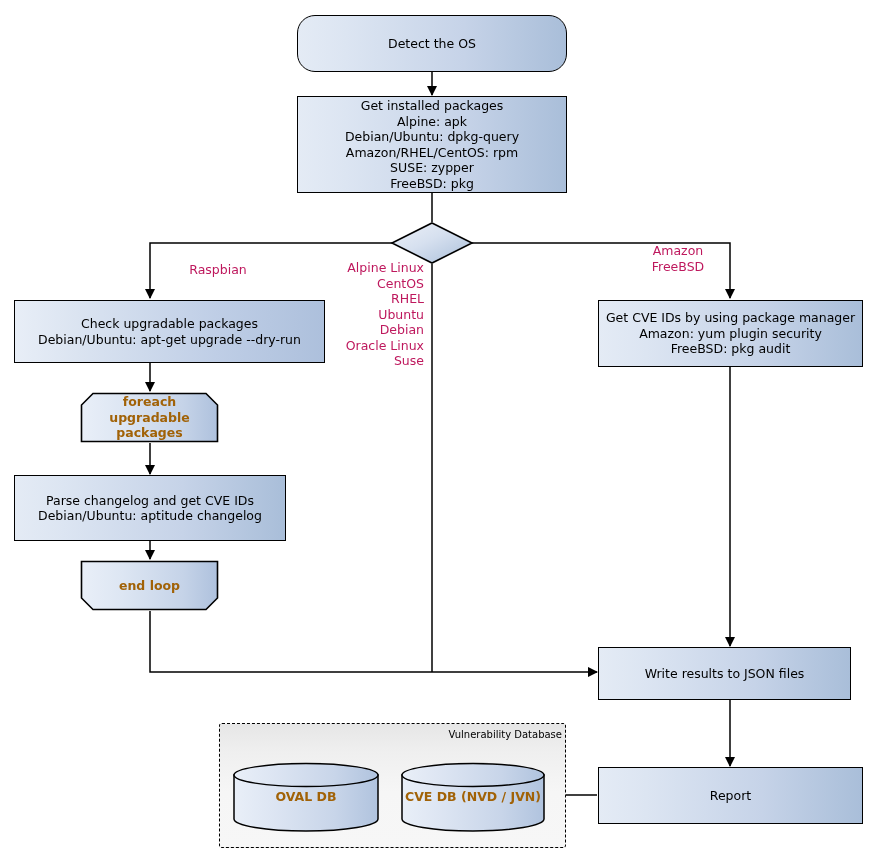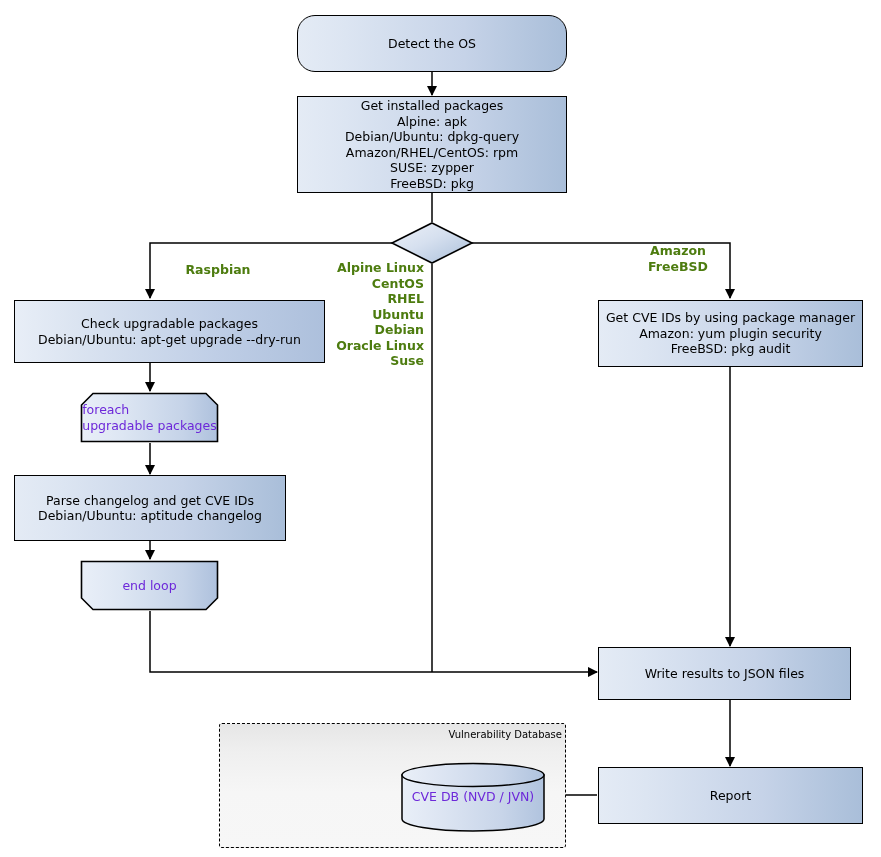--- a/index.html
+++ b/index.html
@@ -55,32 +55,33 @@
   }
   .shape-label {
     position: absolute;
     left: 0;
     top: 0;
     width: 100%;
     height: 100%;
     display: flex;
     align-items: center;
     justify-content: center;
+    text-align: center;
     font-size: 12.5px;
     line-height: 15.5px;
-    color: #6d28d9;
+    color: #a16207;
     white-space: pre-line;
+    font-weight: bold;
   }
   .edge-label {
     position: absolute;
     font-size: 12.5px;
     line-height: 15.5px;
-    color: #4d7c0f;
+    color: #be185d;
     white-space: pre-line;
-    font-weight: bold;
   }
   .edge-label.right-align { text-align: right; }
   .edge-label.center-align { text-align: center; }
   .group-box {
     position: absolute;
     box-sizing: border-box;
     border: 1.7px dashed #000000;
     border-radius: 3px;
     background: linear-gradient(to bottom, #e6e6e6 0%, #efefef 22%, #f6f6f6 55%, #f7f7f7 100%);
   }
@@ -128,20 +129,35 @@
 
       <path d="M 730 700 L 730 766" marker-end="url(#arrow)"></path>
 
       <path d="M 566 795 L 597 795"></path>
     </g>
   </svg>
 
   <div class="group-box" style="left:219px; top:723px; width:347px; height:125px;"></div>
   <div class="group-title" style="left:300px; top:727px; width:262px;">Vulnerability Database</div>
 
+  <div class="loopstart-wrap" style="left:232px; top:762px; width:148px; height:70px;">
+    <svg class="shape-svg" width="148" height="70" viewBox="0 0 148 70" xmlns="http://www.w3.org/2000/svg">
+      <defs>
+        <linearGradient id="cylgrad1" x1="0" y1="0" x2="1" y2="0">
+          <stop offset="0%" stop-color="#e9eff8"></stop>
+          <stop offset="25%" stop-color="#dee6f3"></stop>
+          <stop offset="70%" stop-color="#c8d5e9"></stop>
+          <stop offset="100%" stop-color="#b0c3de"></stop>
+        </linearGradient>
+      </defs>
+      <path d="M 2 13 L 2 57 A 72 12 0 0 0 146 57 L 146 13 Z" fill="url(#cylgrad1)" stroke="#000" stroke-width="1.5"></path>
+      <ellipse cx="74" cy="13" rx="72" ry="11.5" fill="url(#cylgrad1)" stroke="#000" stroke-width="1.5"></ellipse>
+    </svg>
+    <div class="shape-label">OVAL DB</div>
+  </div>
 
   <div class="loopstart-wrap" style="left:400px; top:762px; width:146px; height:70px;">
     <svg class="shape-svg" width="146" height="70" viewBox="0 0 146 70" xmlns="http://www.w3.org/2000/svg">
       <defs>
         <linearGradient id="cylgrad2" x1="0" y1="0" x2="1" y2="0">
           <stop offset="0%" stop-color="#e9eff8"></stop>
           <stop offset="25%" stop-color="#dee6f3"></stop>
           <stop offset="70%" stop-color="#c8d5e9"></stop>
           <stop offset="100%" stop-color="#b0c3de"></stop>
         </linearGradient>

